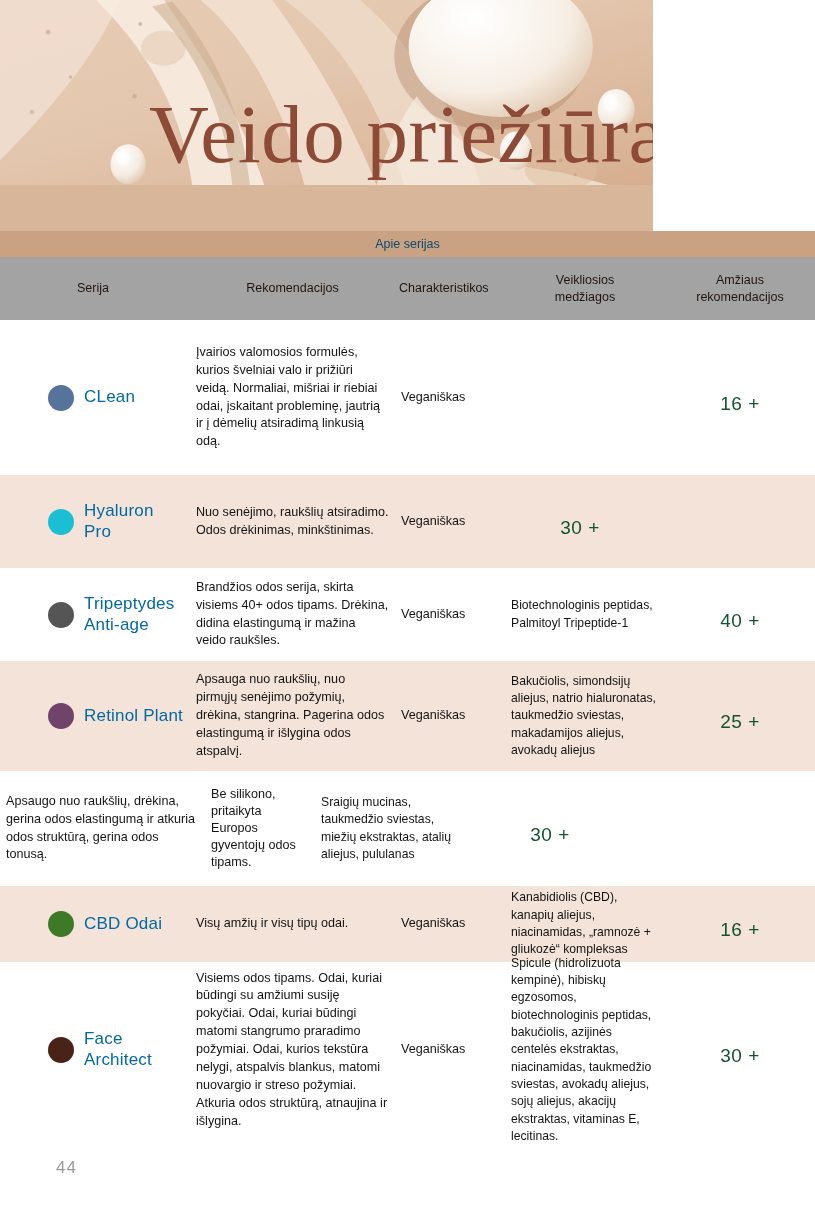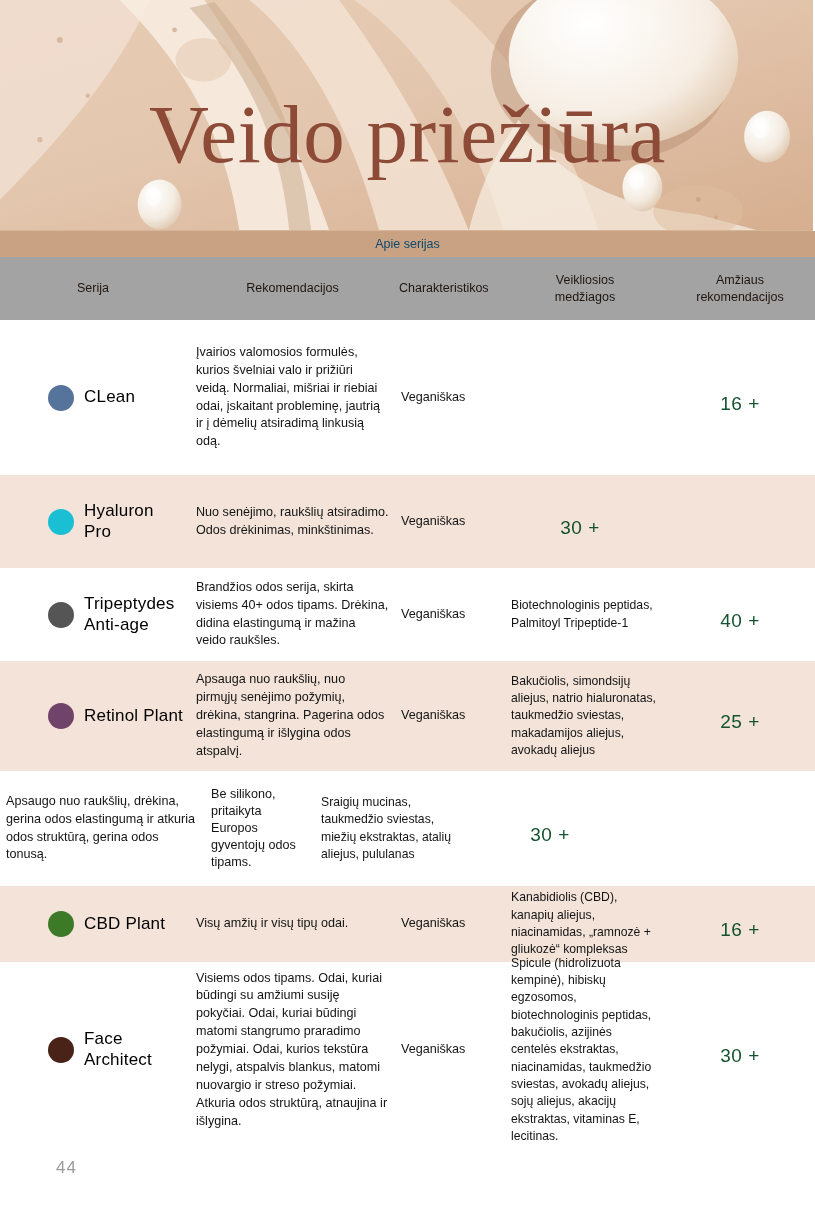--- a/index.html
+++ b/index.html
@@ -10,21 +10,21 @@
     font-family:"Liberation Sans", sans-serif;
     overflow:hidden;
     position:relative;
   }
   #page{
     width:815px;height:1211px;position:relative;overflow:hidden;background:#fff;
   }
 
   
   .hero{
-    position:absolute;left:0;top:0;width:813px;height:231px;overflow:hidden;
+    position:absolute;left:0;top:0;width:653px;height:231px;overflow:hidden;
     background:#d8b69a;
   }
   .hero-photo{position:absolute;inset:0;}
   .hero-title{
     position:absolute;left:0;top:0;width:815px;height:231px;
     display:flex;align-items:center;justify-content:center;
     font-family:"Liberation Serif", serif;
     font-size:83px;
     letter-spacing:0.5px;
     color:#8c4a37;
@@ -60,21 +60,21 @@
   
   .c-serija{width:190px;display:flex;align-items:center;gap:10px;padding-left:48px;}
   .c-rek{width:205px;}
   .c-char{width:110px;text-align:left;}
   .c-veik{width:160px;}
   .c-amz{width:150px;text-align:center;}
 
   .dot{
     width:26px;height:26px;border-radius:50%;flex:0 0 26px;display:block;
   }
-  .serie-name{font-size:17px;line-height:1.22;color:#000000;letter-spacing:0.2px;}
+  .serie-name{font-size:17px;line-height:1.22;color:#0369a1;letter-spacing:0.2px;}
   .age{font-size:19px;color:#14532d;letter-spacing:0.5px;margin-top:12px;}
   .char-txt{font-size:12.6px;line-height:1.36;}
   .veik-txt{font-size:12.2px;line-height:1.42;}
   .rek-txt{font-size:12.6px;line-height:1.42;}
 
   .pageno{
     position:absolute;left:56px;top:1158px;
     font-size:17px;color:#9b9b9b;letter-spacing:1px;
   }
 </style>
@@ -203,21 +203,21 @@
       </div>
       <div class="row plain" style="height: 115px;">
         <div class="cell c-rek rek-txt">Apsaugo nuo raukšlių, drėkina, gerina odos elastingumą ir atkuria odos struktūrą, gerina odos tonusą.</div>
         <div class="cell c-char char-txt">Be silikono, pritaikyta Europos gyventojų odos tipams.</div>
         <div class="cell c-veik veik-txt">Sraigių mucinas, taukmedžio sviestas, miežių ekstraktas, atalių aliejus, pululanas</div>
         <div class="cell c-amz age">30 +</div>
       </div>
       <div class="row alt" style="height: 76px;">
         <div class="cell c-serija">
           <span class="dot" style="background: rgb(61, 122, 40);"></span>
-          <span class="serie-name">CBD Plant</span>
+          <span class="serie-name">CBD Odai</span>
         </div>
         <div class="cell c-rek rek-txt">Visų amžių ir visų tipų odai.</div>
         <div class="cell c-char char-txt">Veganiškas</div>
         <div class="cell c-veik veik-txt">Kanabidiolis (CBD), kanapių aliejus, niacinamidas, „ramnozė + gliukozė“ kompleksas</div>
         <div class="cell c-amz age">16 +</div>
       </div>
       <div class="row plain" style="height: 176px;">
         <div class="cell c-serija">
           <span class="dot" style="background: rgb(74, 35, 24);"></span>
           <span class="serie-name">Face Architect</span>

